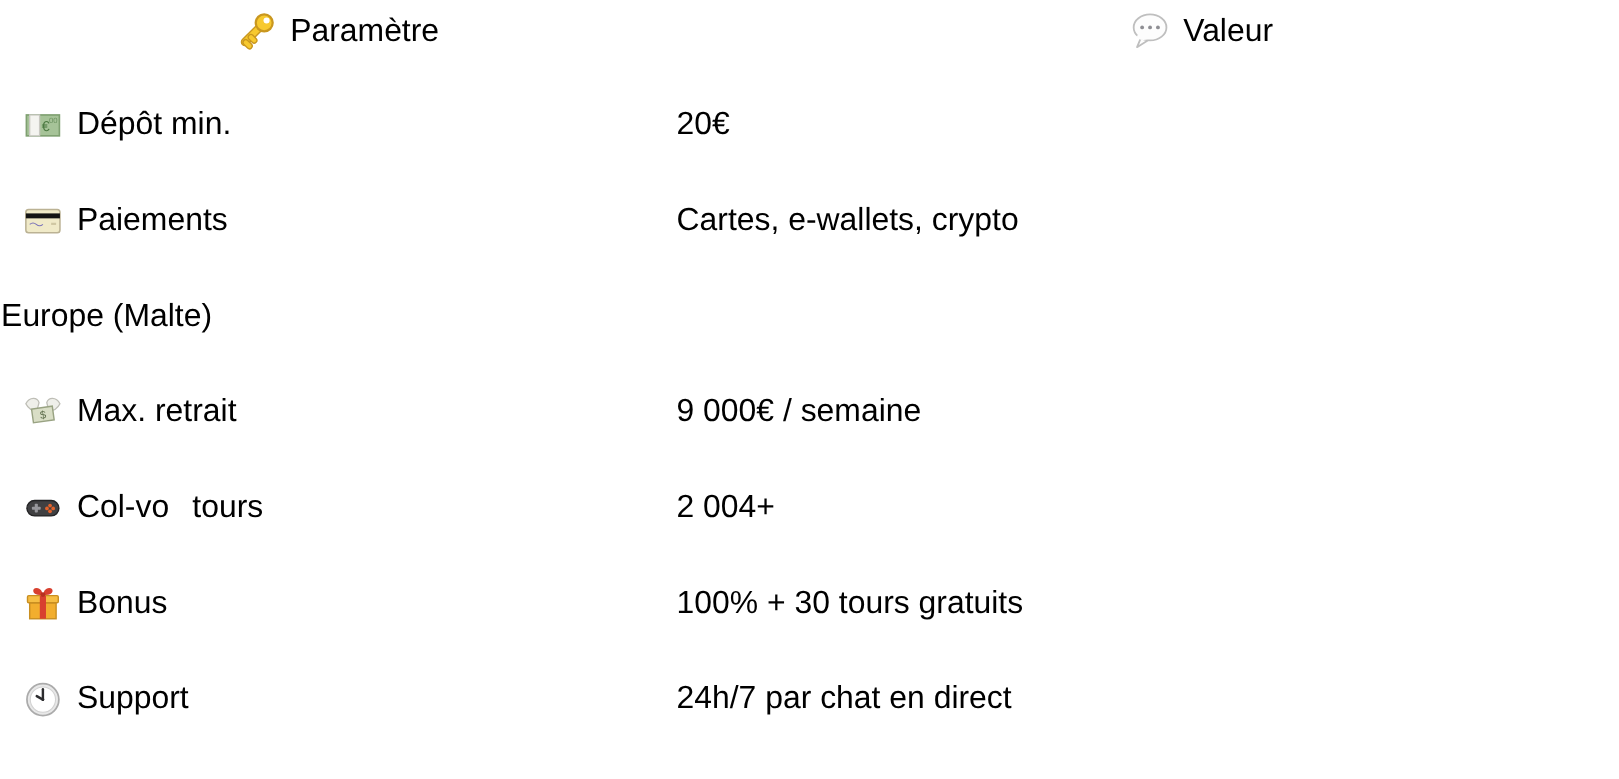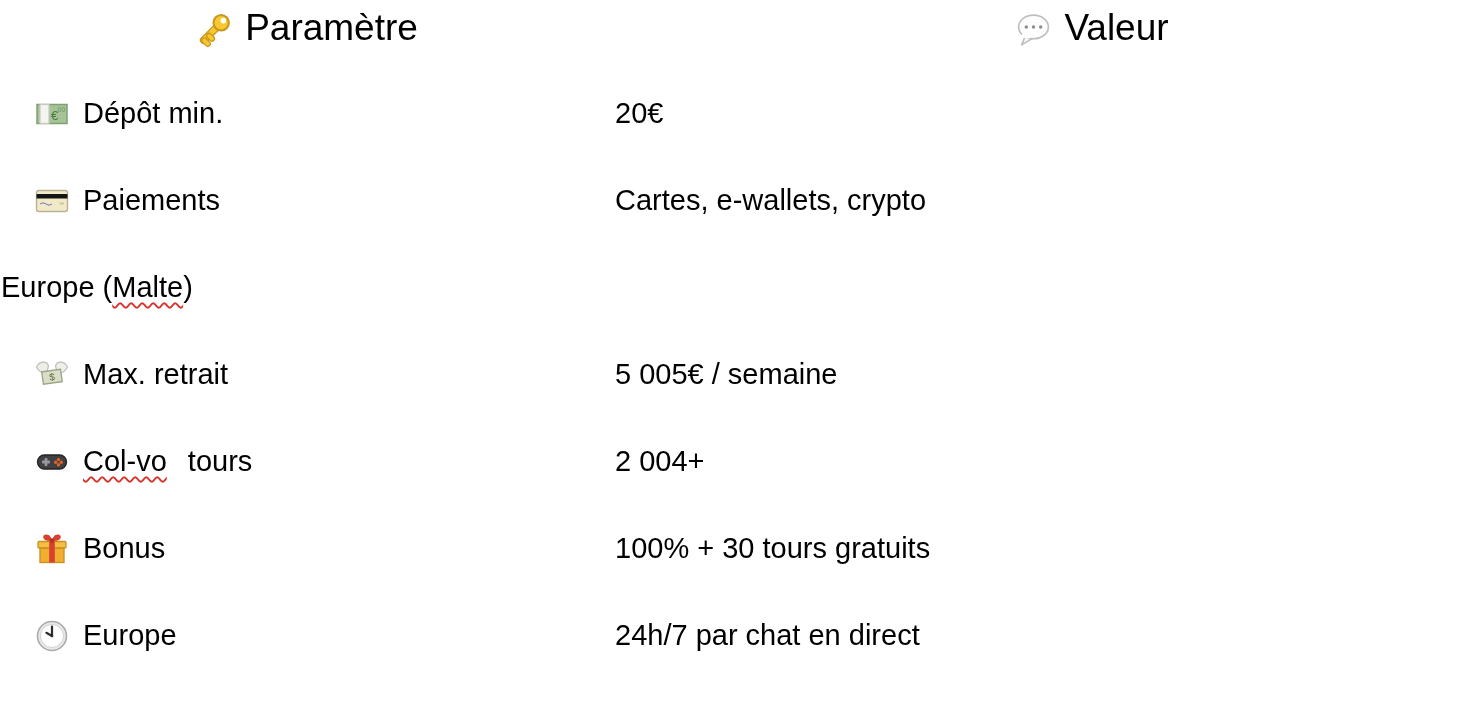--- a/index.html
+++ b/index.html
@@ -8,35 +8,34 @@
     font-family: "Liberation Sans", sans-serif;
     color: #000000;
     position: relative;
   }
   .tbl { width: 1570px; }
   .thead {
     display: grid; grid-template-columns: 614px 956px;
     height: 56px; align-items: center;
   }
   .th {
-    display: flex; align-items: flex-end; justify-content: center;
-    gap: 12px; font-size: 37px; font-weight: 400;
+    display: flex; align-items: center; justify-content: center;
+    gap: 12px; font-size: 29px; font-weight: 400;
   }
   .tbody { margin-top: 14px; }
   .tr {
     display: grid; grid-template-columns: 614px 956px;
     height: 87px; align-items: center;
   }
   .td { display: flex; align-items: center; font-size: 29px; white-space: pre; }
-  .td.param { padding-left: 34px; gap: 13px; }
+  .td.param { padding-left: 21px; gap: 13px; }
   .td.value { padding-left: 1px; }
   .emoji { width: 36px; height: 36px; flex: 0 0 auto; }
   .th .emoji { width: 37px; height: 37px; }
   .sq {
-    text-decoration: underline;
     text-decoration-style: wavy;
     text-decoration-color: #d6352b;
     text-decoration-thickness: 2px;
     text-underline-offset: 5px;
   }
   svg text { font-family: "Liberation Sans", sans-serif; }
 </style>
 </head>
 <body>
 
@@ -149,34 +148,34 @@
           </svg><span>Paiements</span></div>
         <div class="td value"><span>Cartes, e-wallets, crypto</span></div>
       </div>
       <div class="tr">
         <div class="td value"><span>Europe (</span><span class="sq">Malte</span><span>)</span></div>
       </div>
       <div class="tr">
         <div class="td param"><svg class="emoji">
             <use href="#money-with-wings-icon"></use>
           </svg><span>Max. retrait</span></div>
-        <div class="td value"><span>5 005€ / semaine</span></div>
+        <div class="td value"><span>9 000€ / semaine</span></div>
       </div>
       <div class="tr">
         <div class="td param"><svg class="emoji">
             <use href="#game-controller-icon"></use>
           </svg><span class="sq">Col-vo</span><span> tours</span></div>
         <div class="td value"><span>2 004+</span></div>
       </div>
       <div class="tr">
         <div class="td param"><svg class="emoji">
             <use href="#gift-icon"></use>
           </svg><span>Bonus</span></div>
         <div class="td value"><span>100% + 30 tours gratuits</span></div>
       </div>
       <div class="tr">
         <div class="td param"><svg class="emoji">
             <use href="#clock-icon"></use>
-          </svg><span>Europe</span></div>
+          </svg><span>Support</span></div>
         <div class="td value"><span>24h/7 par chat en direct</span></div>
       </div>
     </div>
 </div>
 
 </body></html>

